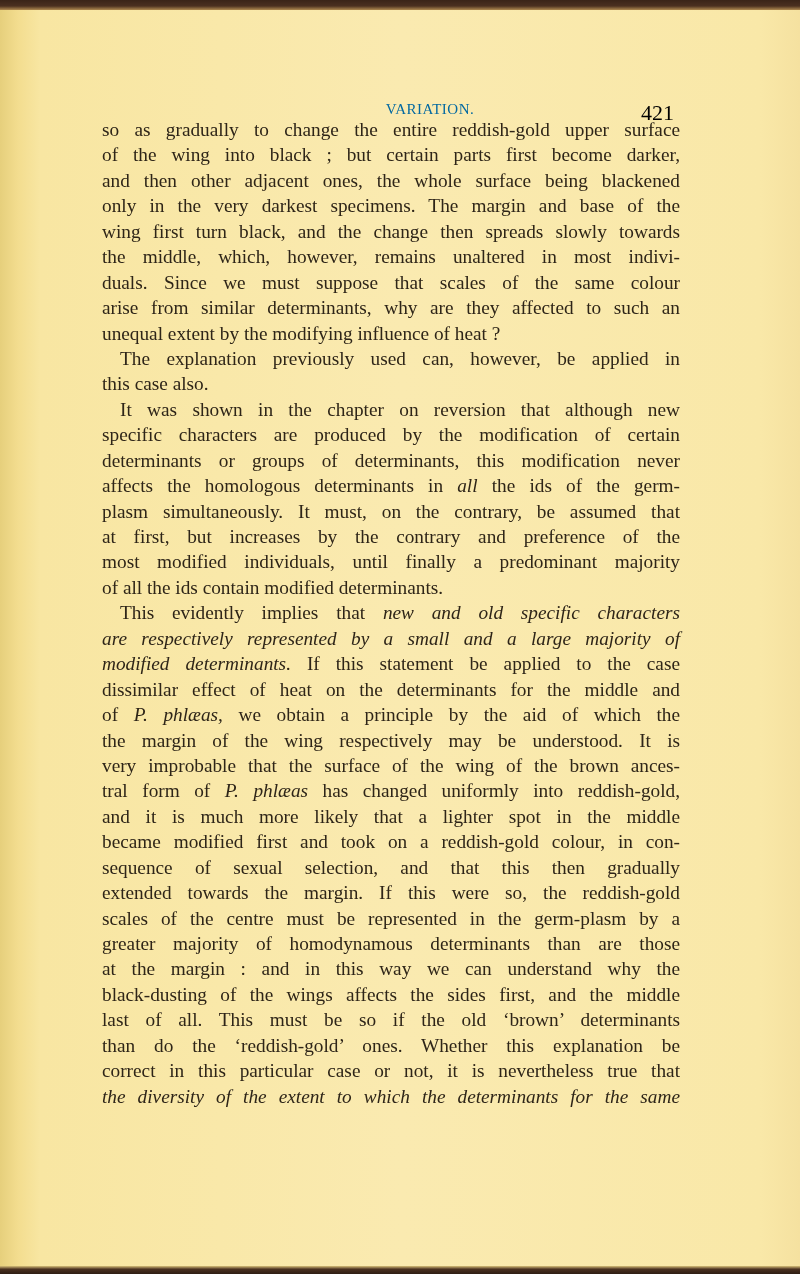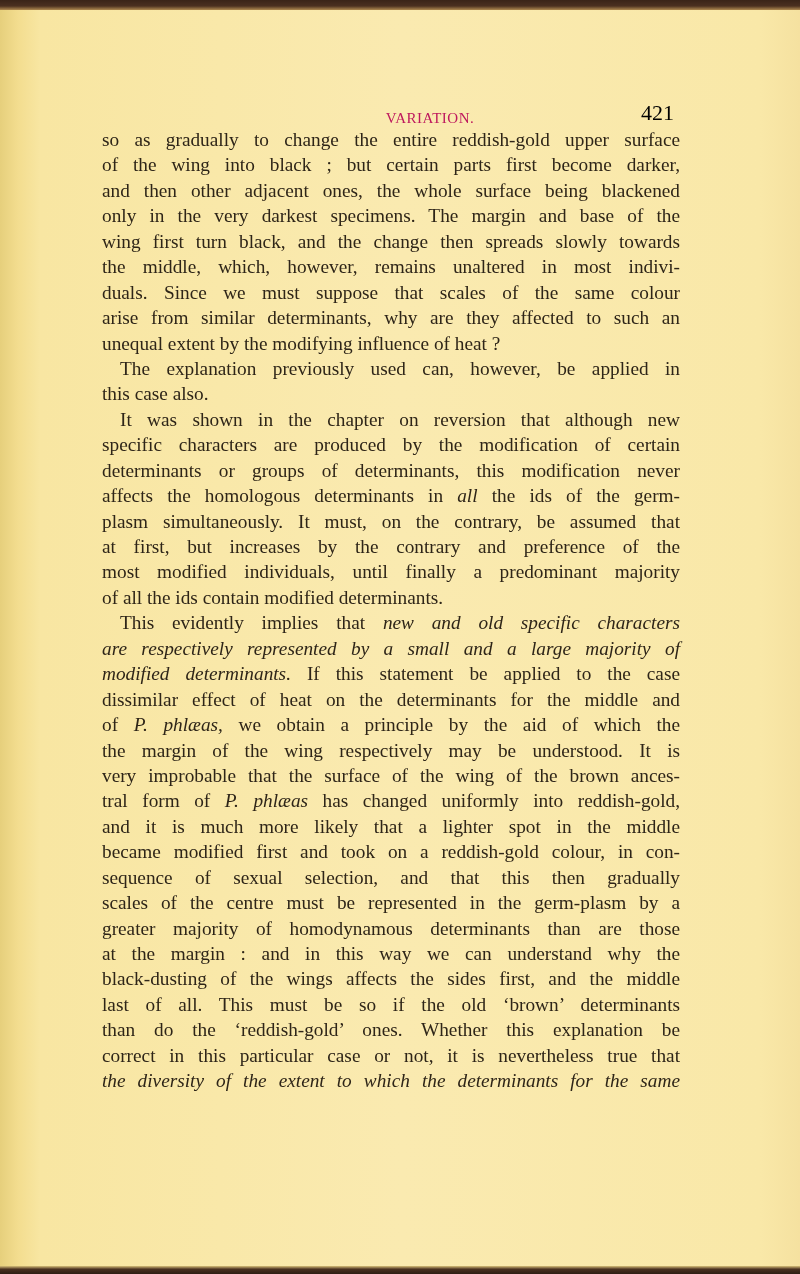--- a/index.html
+++ b/index.html
@@ -39,34 +39,33 @@
       left: 130px;
       width: 600px;
       height: 22px;
     }
     .running-head {
       position: absolute;
       left: 0; right: 0;
       text-align: center;
       font-size: 15px;
       letter-spacing: 0.5px;
-      color: #be185d;
+      color: #0369a1;
       top: 0;
-      margin-top: 9px;
     }
     .page-number {
       position: absolute;
       right: 56px;
       top: -1px;
       font-size: 22px;
       color: #000000;
     }
     .body-text {
       position: absolute;
-      top: 127px;
+      top: 117px;
       left: 102px;
       width: 578px;
       color: #2e2518;
       font-size: 19.3px;
       line-height: 25.45px;
     }
     .line {
       display: block;
       white-space: nowrap;
       text-align: justify;
@@ -119,20 +118,21 @@
   <span class="line"><span></span><span class="it">are respectively represented by a small and a large majority of</span><span></span></span>
   <span class="line"><span></span><span class="it">modified determinants.</span><span>  If this statement be applied to the case</span></span>
   <span class="line"><span>dissimilar effect of heat on the determinants for the middle and</span></span>
   <span class="line"><span>of </span><span class="it">P. phlæas,</span><span> we obtain a principle by the aid of which the</span></span>
   <span class="line"><span>the margin of the wing respectively may be understood.  It is</span></span>
   <span class="line"><span>very improbable that the surface of the wing of the brown ances-</span></span>
   <span class="line"><span>tral form of </span><span class="it">P. phlæas</span><span> has changed uniformly into reddish-gold,</span></span>
   <span class="line"><span>and it is much more likely that a lighter spot in the middle</span></span>
   <span class="line"><span>became modified first and took on a reddish-gold colour, in con-</span></span>
   <span class="line"><span>sequence of sexual selection, and that this then gradually</span></span>
+  <span class="line"><span>extended towards the margin.  If this were so, the reddish-gold</span></span>
   <span class="line"><span>scales of the centre must be represented in the germ-plasm by a</span></span>
   <span class="line"><span>greater majority of homodynamous determinants than are those</span></span>
   <span class="line"><span>at the margin : and in this way we can understand why the</span></span>
   <span class="line"><span>black-dusting of the wings affects the sides first, and the middle</span></span>
   <span class="line"><span>last of all.  This must be so if the old ‘brown’ determinants</span></span>
   <span class="line"><span>than do the ‘reddish-gold’ ones.  Whether this explanation be</span></span>
   <span class="line"><span>correct in this particular case or not, it is nevertheless true that</span></span>
   <span class="line"><span></span><span class="it">the diversity of the extent to which the determinants for the same</span><span></span></span>
 </div>
 

